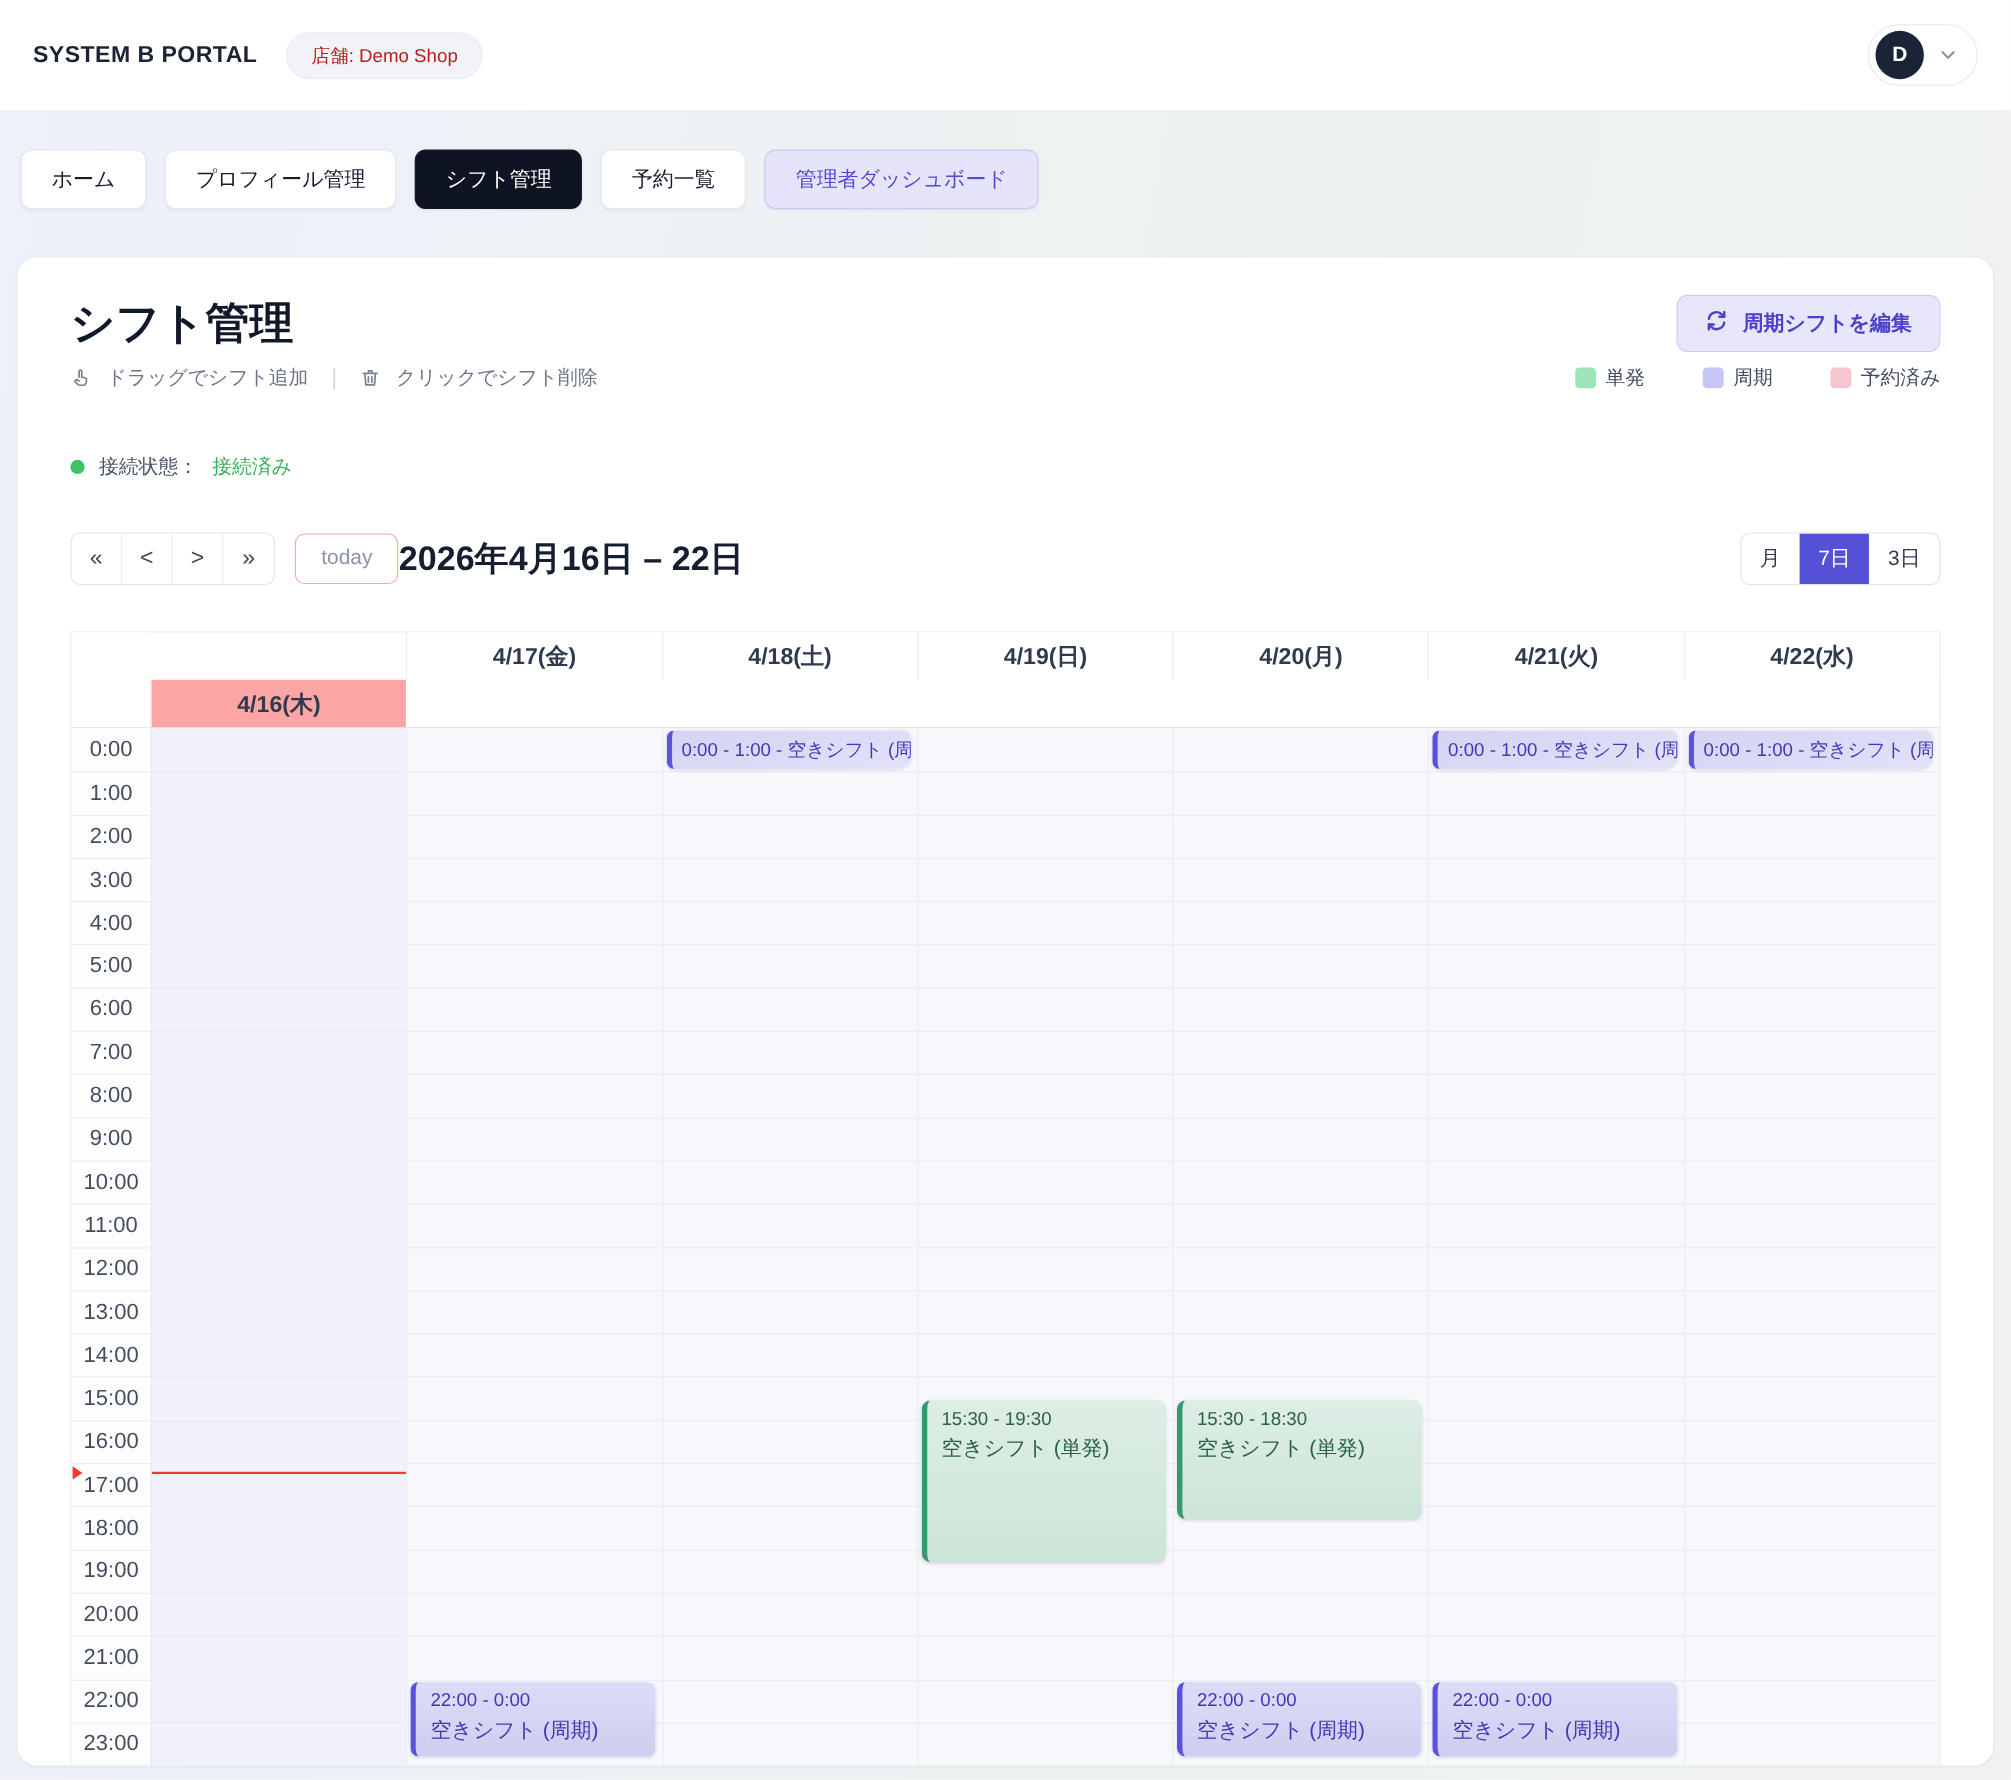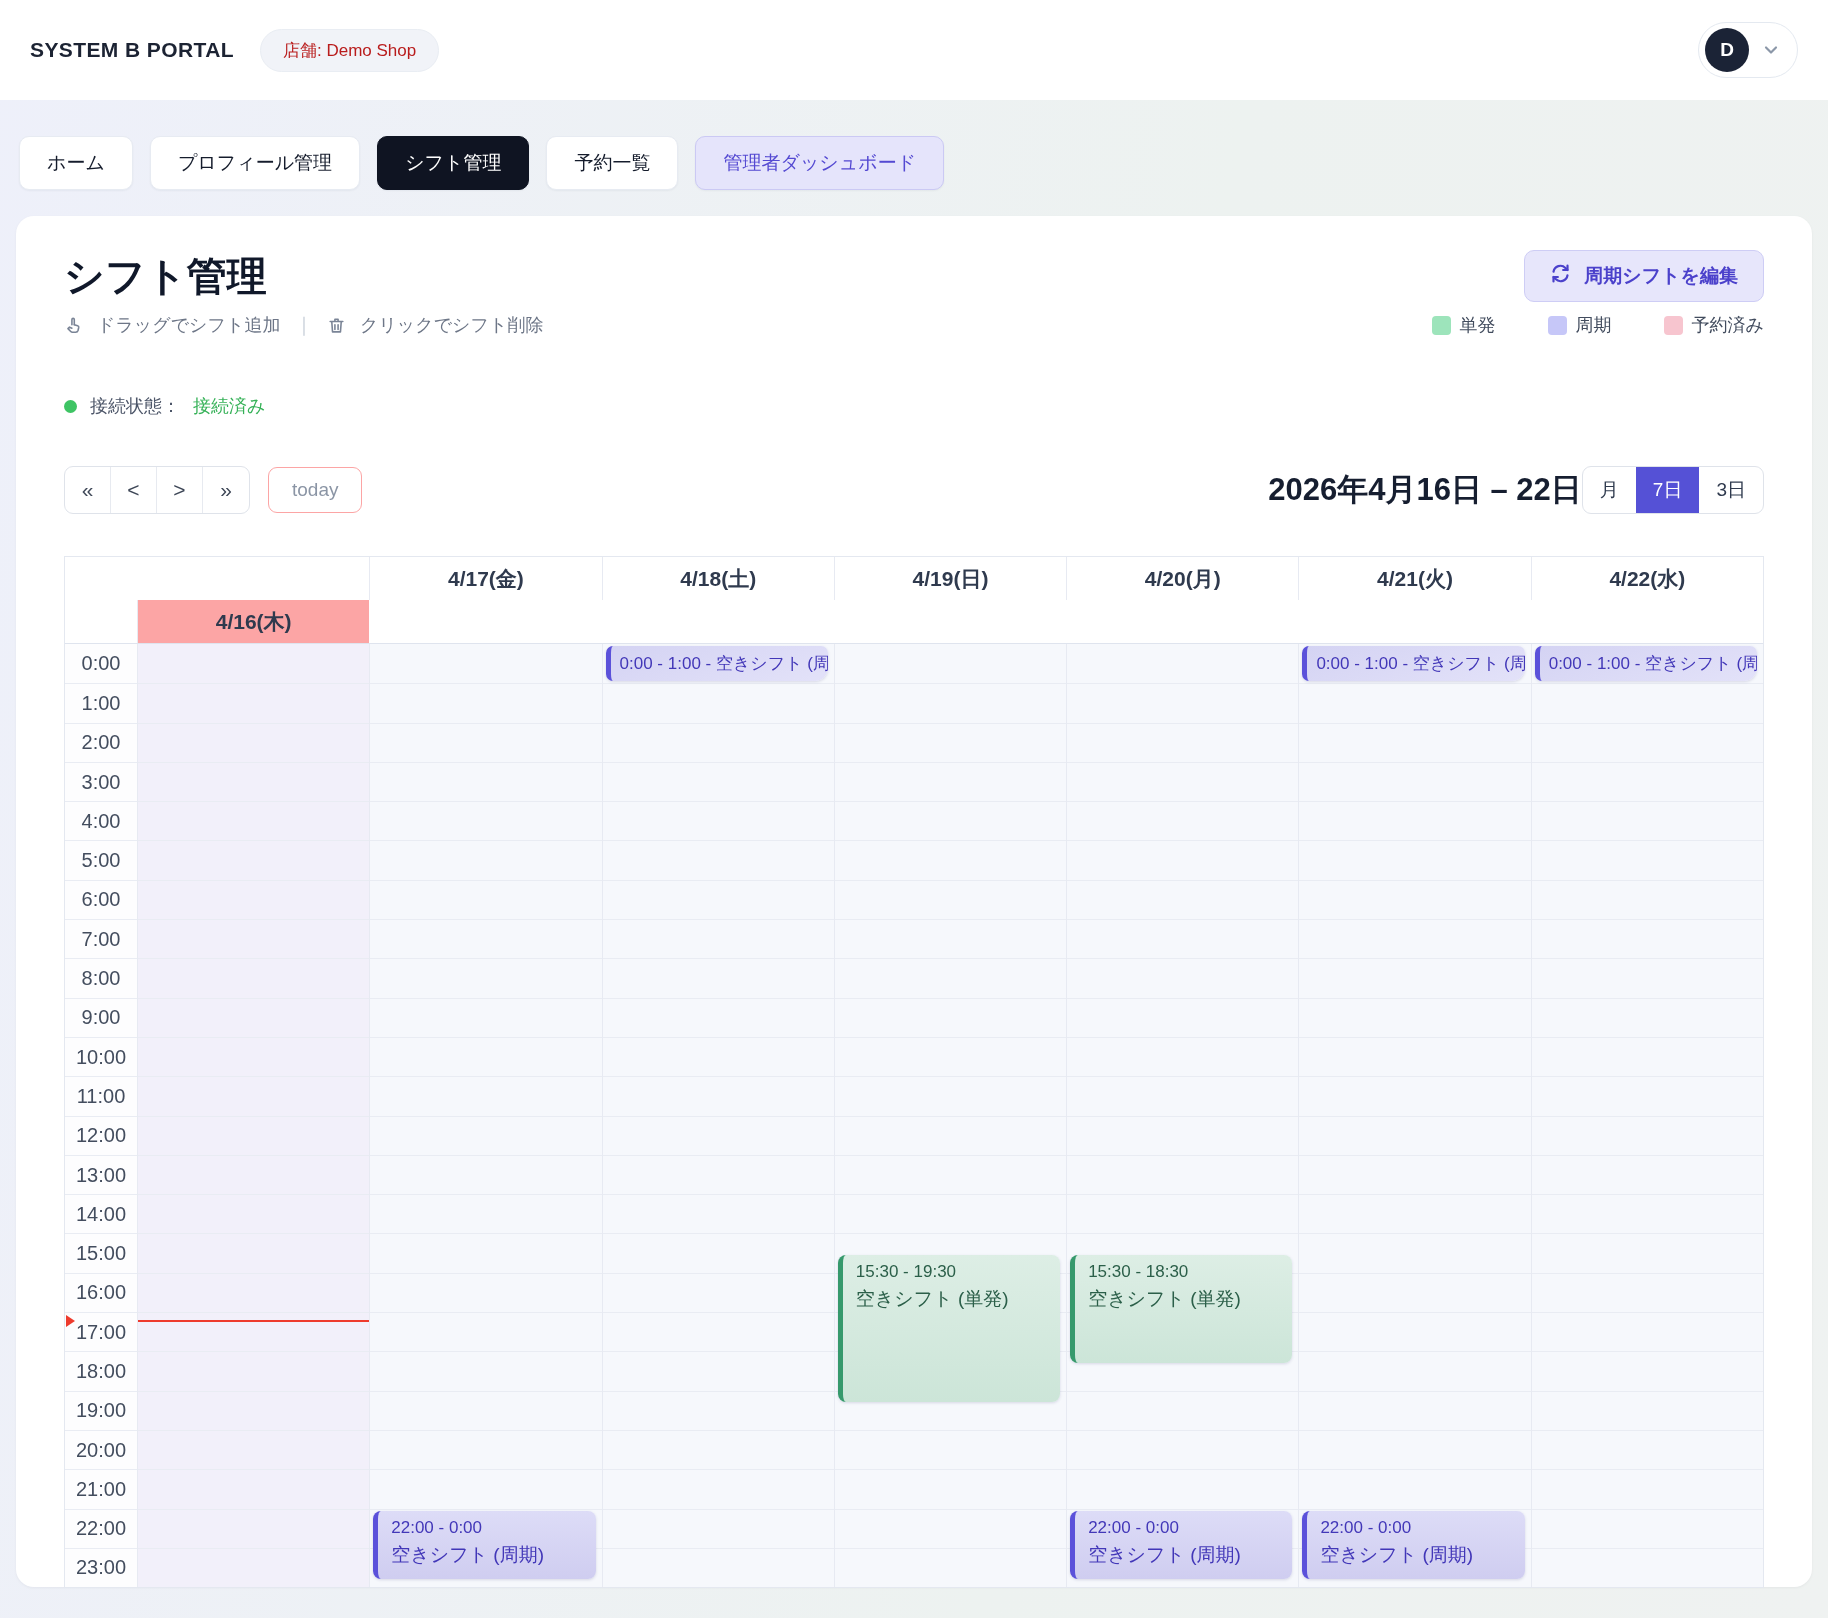--- a/index.html
+++ b/index.html
@@ -11,21 +11,21 @@
   }
   
   .topbar { height:100px; background:#fff; display:flex; align-items:center; justify-content:space-between; padding:0 30px; }
   .topbar-left { display:flex; align-items:center; gap:26px; }
   .brand { font-size:21px; font-weight:700; color:#1c2333; letter-spacing:.4px; }
   .shop-badge { font-size:17px; color:#b91c1c; background:#f1f3f8; border:1px solid #e9edf3; padding:9px 22px; border-radius:999px; }
   .avatar-pill { display:flex; align-items:center; gap:12px; border:1px solid #e4e9f0; background:#fff; border-radius:999px; padding:5px 16px 5px 6px; cursor:pointer; }
   .avatar { width:44px; height:44px; border-radius:50%; background:#1b2336; color:#fff; font-weight:700; font-size:19px; display:flex; align-items:center; justify-content:center; }
   .chev { color:#8b97a8; display:flex; }
   
-  .nav-strip { height:116px; padding:36px 19px 0; display:flex; gap:17px; }
+  .nav-strip { height:134px; padding:36px 19px 0; display:flex; gap:17px; }
   .nav-btn { height:54px; padding:0 27px; border-radius:10px; font-size:19px; background:#fff; color:#151c2c;
     border:1px solid #e7ebf2; box-shadow:0 1px 2px rgba(20,30,60,.05); cursor:pointer;
     font-family:inherit; display:inline-flex; align-items:center; }
   .nav-btn.active { background:#0f1422; color:#fff; border-color:#0f1422; }
   .nav-btn.admin { background:#e5e4fb; color:#5449d2; border-color:#cbc9f4; }
   
   .card { margin:0 16px; background:#fff; border-radius:18px; height:1371px; padding:34px 48px 0;
     box-shadow:0 1px 3px rgba(15,23,42,.05); }
   .title-row { display:flex; align-items:center; justify-content:space-between; }
   .page-title { font-size:40px; font-weight:700; color:#10182a; line-height:1.2; }
@@ -43,21 +43,21 @@
   .status-value { color:#35b157; }
   
   .toolbar { margin-top:48px; display:flex; align-items:center; }
   .tb-left { display:flex; align-items:center; gap:18px; }
   .btn-group { display:inline-flex; border:1px solid #dfe3ea; border-radius:9px; background:#fff; overflow:hidden; }
   .btn-group button { width:46px; height:46px; border:none; border-right:1px solid #e7eaf0; background:transparent;
     font-size:21px; color:#3e4757; cursor:pointer; font-family:inherit; display:flex; align-items:center; justify-content:center; }
   .btn-group button:last-child { border-right:none; }
   .today-btn { height:46px; padding:0 23px; border-radius:9px; border:1px solid #fca5a5; background:#fff;
     color:#8b95a5; font-size:19px; cursor:pointer; font-family:Liberation Sans, sans-serif; }
-  .tb-title { flex:1; text-align:right; font-size:31px; font-weight:700; color:#161e30; }
+  .tb-title { flex:1; text-align:left; font-size:31px; font-weight:700; color:#161e30; }
   .seg { display:inline-flex; border:1px solid #dfe3ea; border-radius:9px; background:#fff; overflow:hidden; }
   .seg button { height:46px; padding:0 17px; border:none; background:transparent; font-size:19px; color:#2f3a4e;
     cursor:pointer; font-family:inherit; }
   .seg button.active { background:#5551d6; color:#fff; }
   
   .cal { margin-top:42px; border:1px solid #e4e8f0; }
   .cal-head { display:flex; border-bottom:1px solid #dfe4ee; }
   .head-time { width:72px; background:#fff; }
   .head-cell { flex:1; height:43px; display:flex; align-items:center; justify-content:center;
     font-size:21px; font-weight:700; color:#2f3a4e; border-left:1px solid #e7eaf2; background:#fff; }

